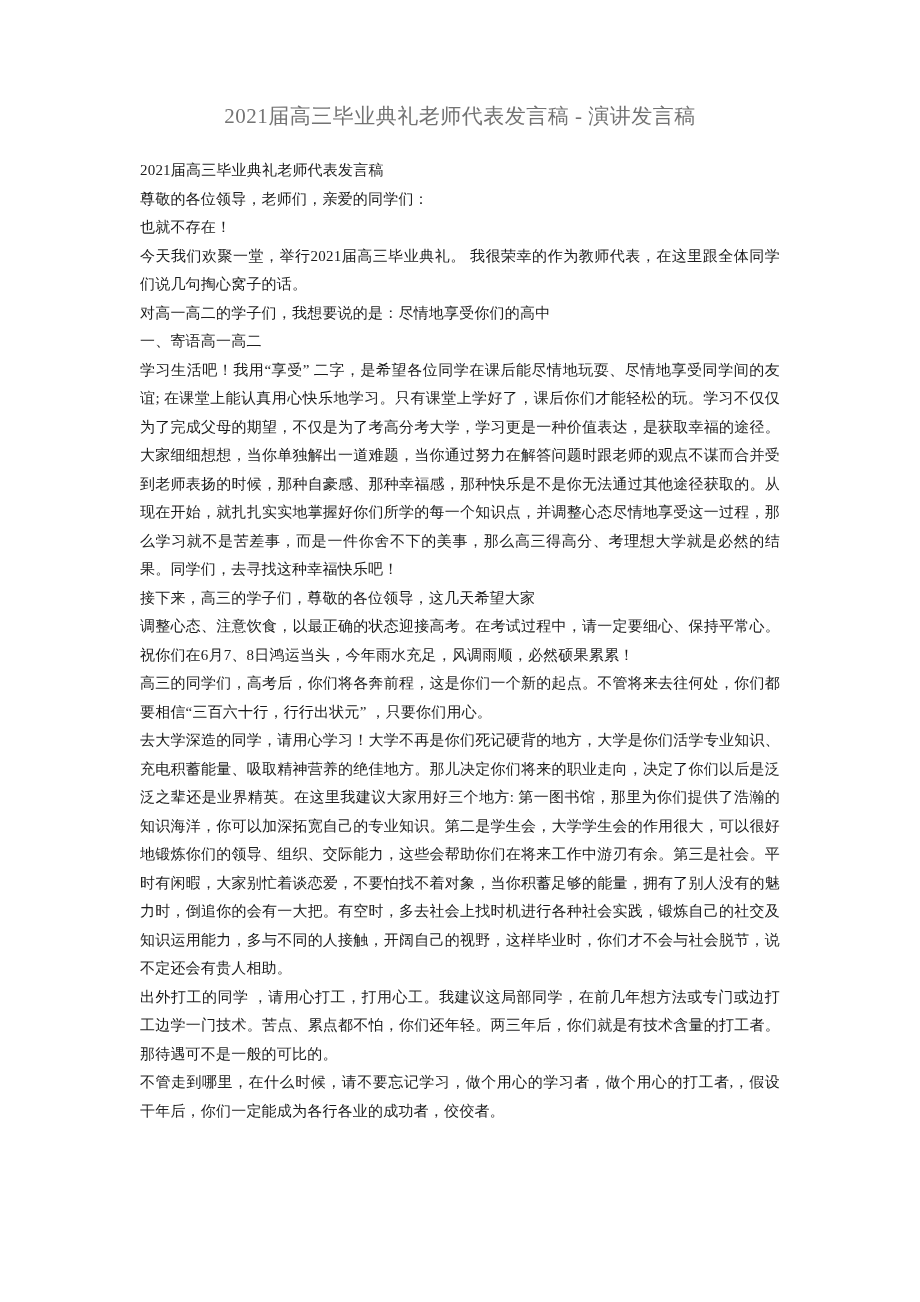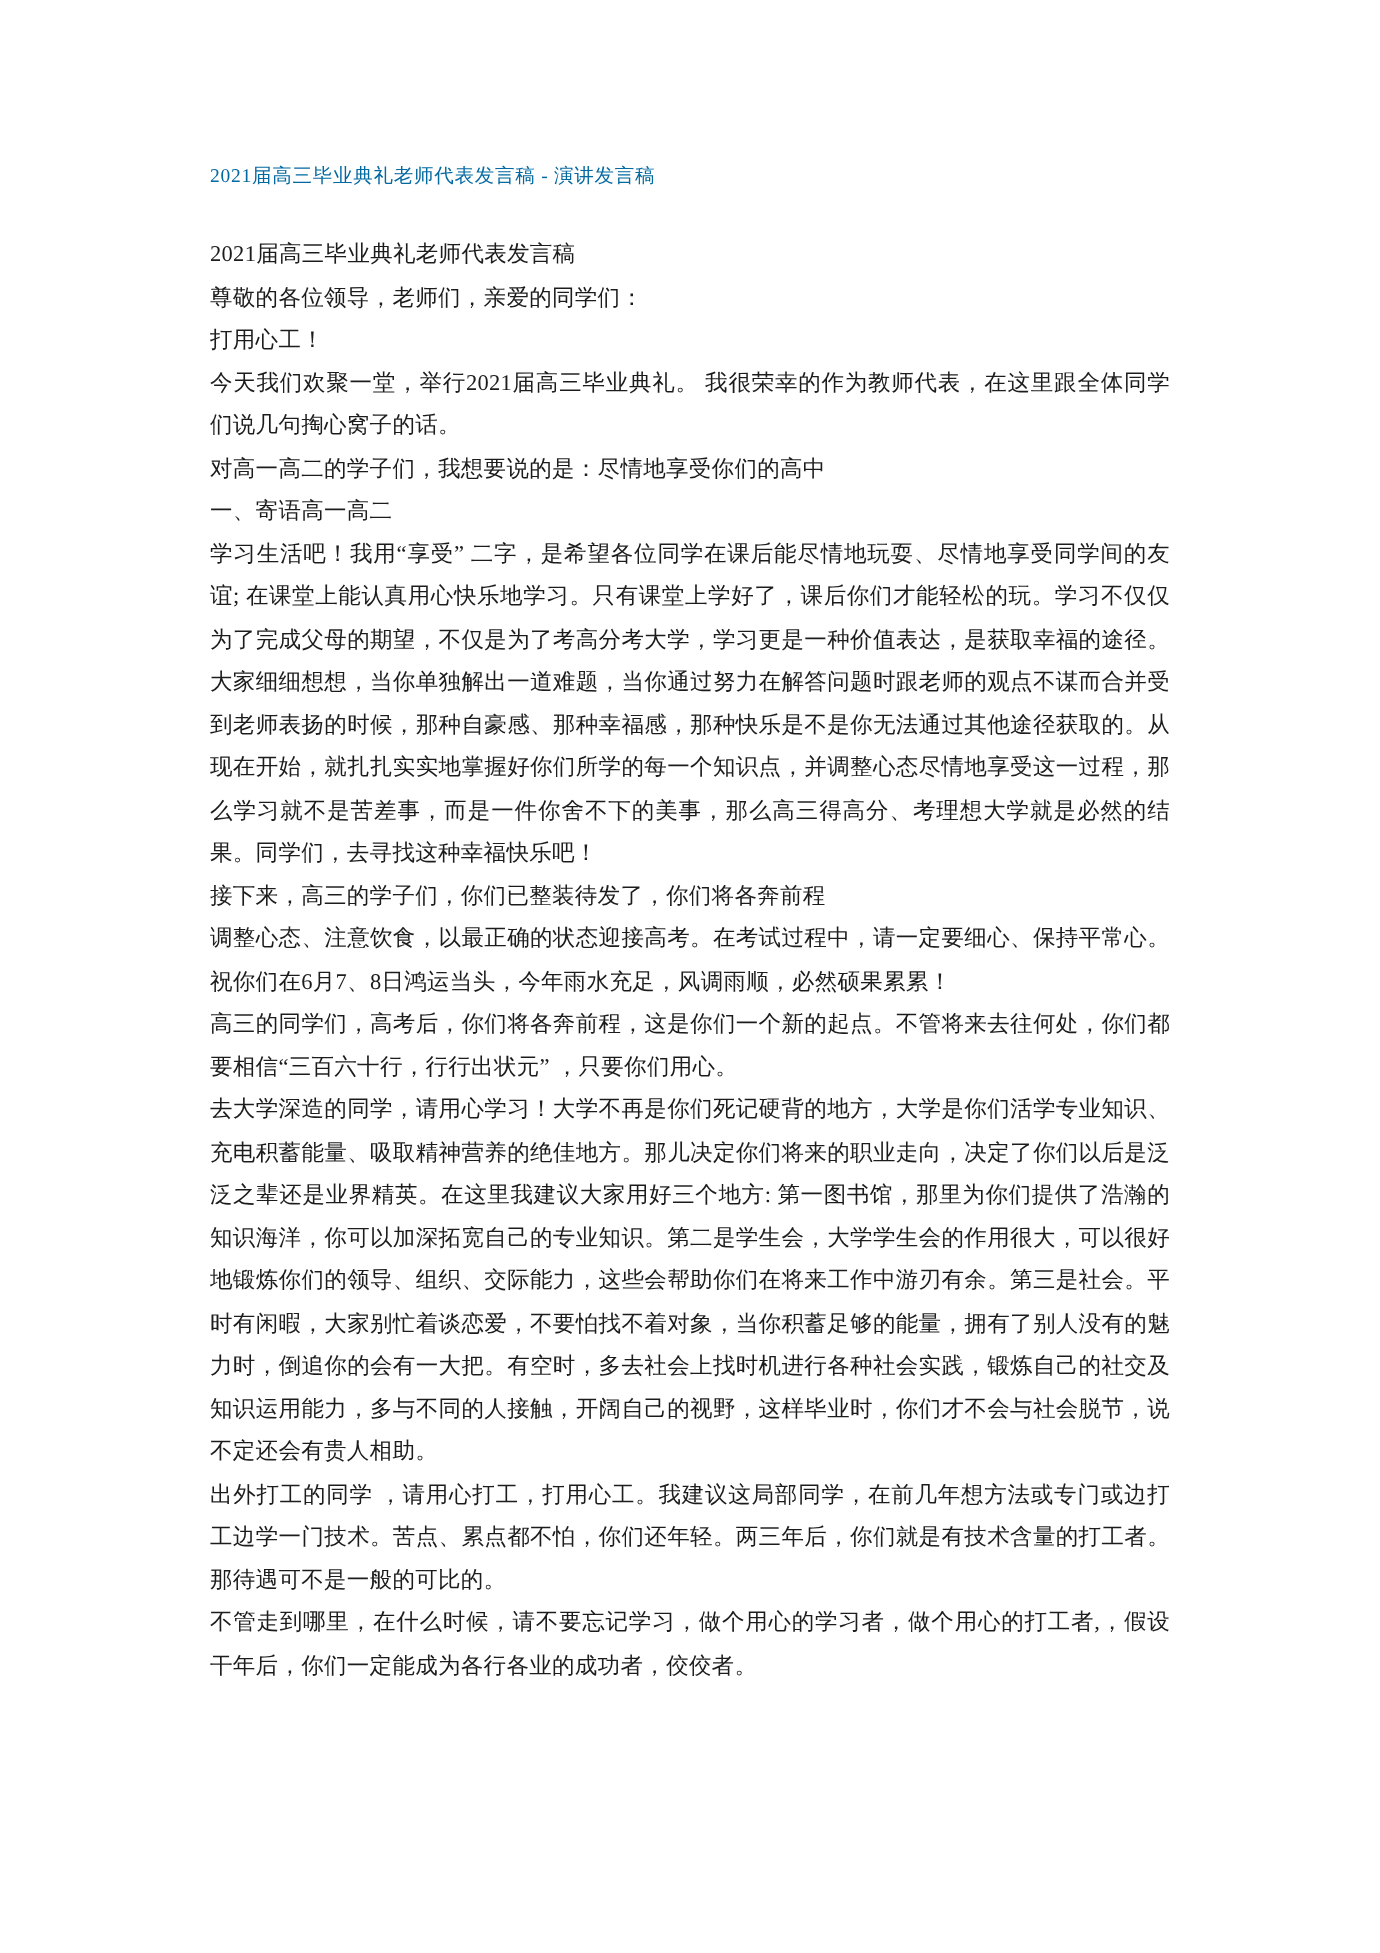--- a/index.html
+++ b/index.html
@@ -13,25 +13,25 @@
     height: 1302px;
     margin: 0 auto;
     background: #ffffff;
     box-sizing: border-box;
     padding: 102px 140px 0 140px;
     font-family: "Liberation Serif", "DejaVu Serif", serif;
     color: #1c1c1c;
     overflow: hidden;
   }
   .doc-title {
-    font-size: 13px;
+    font-size: 21px;
     font-weight: normal;
     line-height: 29px;
-    text-align: left;
-    color: #0369a1; 
+    text-align: center;
+    color: #737373; 
     margin: 0 0 25px 0;
     letter-spacing: 0.5px;
   }
   .doc-body p {
     font-size: 15px;
     line-height: 28.5px;
     margin: 0;
     text-align: justify;
     text-justify: inter-ideograph;
     word-break: break-all;
@@ -39,25 +39,25 @@
   }
 </style>
 </head>
 <body>
 
 <div class="page">
   <h1 class="doc-title">2021届高三毕业典礼老师代表发言稿 - 演讲发言稿</h1>
   <div class="doc-body">
     <p>2021届高三毕业典礼老师代表发言稿</p>
     <p>尊敬的各位领导，老师们，亲爱的同学们：</p>
-    <p>打用心工！</p>
+    <p>也就不存在！</p>
     <p>今天我们欢聚一堂，举行2021届高三毕业典礼。 我很荣幸的作为教师代表，在这里跟全体同学们说几句掏心窝子的话。</p>
     <p>对高一高二的学子们，我想要说的是：尽情地享受你们的高中</p>
     <p>一、寄语高一高二</p>
     <p>学习生活吧！我用“享受” 二字，是希望各位同学在课后能尽情地玩耍、尽情地享受同学间的友谊; 在课堂上能认真用心快乐地学习。只有课堂上学好了，课后你们才能轻松的玩。学习不仅仅为了完成父母的期望，不仅是为了考高分考大学，学习更是一种价值表达，是获取幸福的途径。大家细细想想，当你单独解出一道难题，当你通过努力在解答问题时跟老师的观点不谋而合并受到老师表扬的时候，那种自豪感、那种幸福感，那种快乐是不是你无法通过其他途径获取的。从现在开始，就扎扎实实地掌握好你们所学的每一个知识点，并调整心态尽情地享受这一过程，那么学习就不是苦差事，而是一件你舍不下的美事，那么高三得高分、考理想大学就是必然的结果。同学们，去寻找这种幸福快乐吧！</p>
-    <p>接下来，高三的学子们，你们已整装待发了，你们将各奔前程</p>
+    <p>接下来，高三的学子们，尊敬的各位领导，这几天希望大家</p>
     <p>调整心态、注意饮食，以最正确的状态迎接高考。在考试过程中，请一定要细心、保持平常心。祝你们在6月7、8日鸿运当头，今年雨水充足，风调雨顺，必然硕果累累！</p>
     <p>高三的同学们，高考后，你们将各奔前程，这是你们一个新的起点。不管将来去往何处，你们都要相信“三百六十行，行行出状元” ，只要你们用心。</p>
     <p>去大学深造的同学，请用心学习！大学不再是你们死记硬背的地方，大学是你们活学专业知识、充电积蓄能量、吸取精神营养的绝佳地方。那儿决定你们将来的职业走向，决定了你们以后是泛泛之辈还是业界精英。在这里我建议大家用好三个地方: 第一图书馆，那里为你们提供了浩瀚的知识海洋，你可以加深拓宽自己的专业知识。第二是学生会，大学学生会的作用很大，可以很好地锻炼你们的领导、组织、交际能力，这些会帮助你们在将来工作中游刃有余。第三是社会。平时有闲暇，大家别忙着谈恋爱，不要怕找不着对象，当你积蓄足够的能量，拥有了别人没有的魅力时，倒追你的会有一大把。有空时，多去社会上找时机进行各种社会实践，锻炼自己的社交及知识运用能力，多与不同的人接触，开阔自己的视野，这样毕业时，你们才不会与社会脱节，说不定还会有贵人相助。</p>
     <p>出外打工的同学 ，请用心打工，打用心工。我建议这局部同学，在前几年想方法或专门或边打工边学一门技术。苦点、累点都不怕，你们还年轻。两三年后，你们就是有技术含量的打工者。那待遇可不是一般的可比的。</p>
     <p>不管走到哪里，在什么时候，请不要忘记学习，做个用心的学习者，做个用心的打工者,，假设干年后，你们一定能成为各行各业的成功者，佼佼者。</p>
   </div>
 </div>
 
 </body></html>

